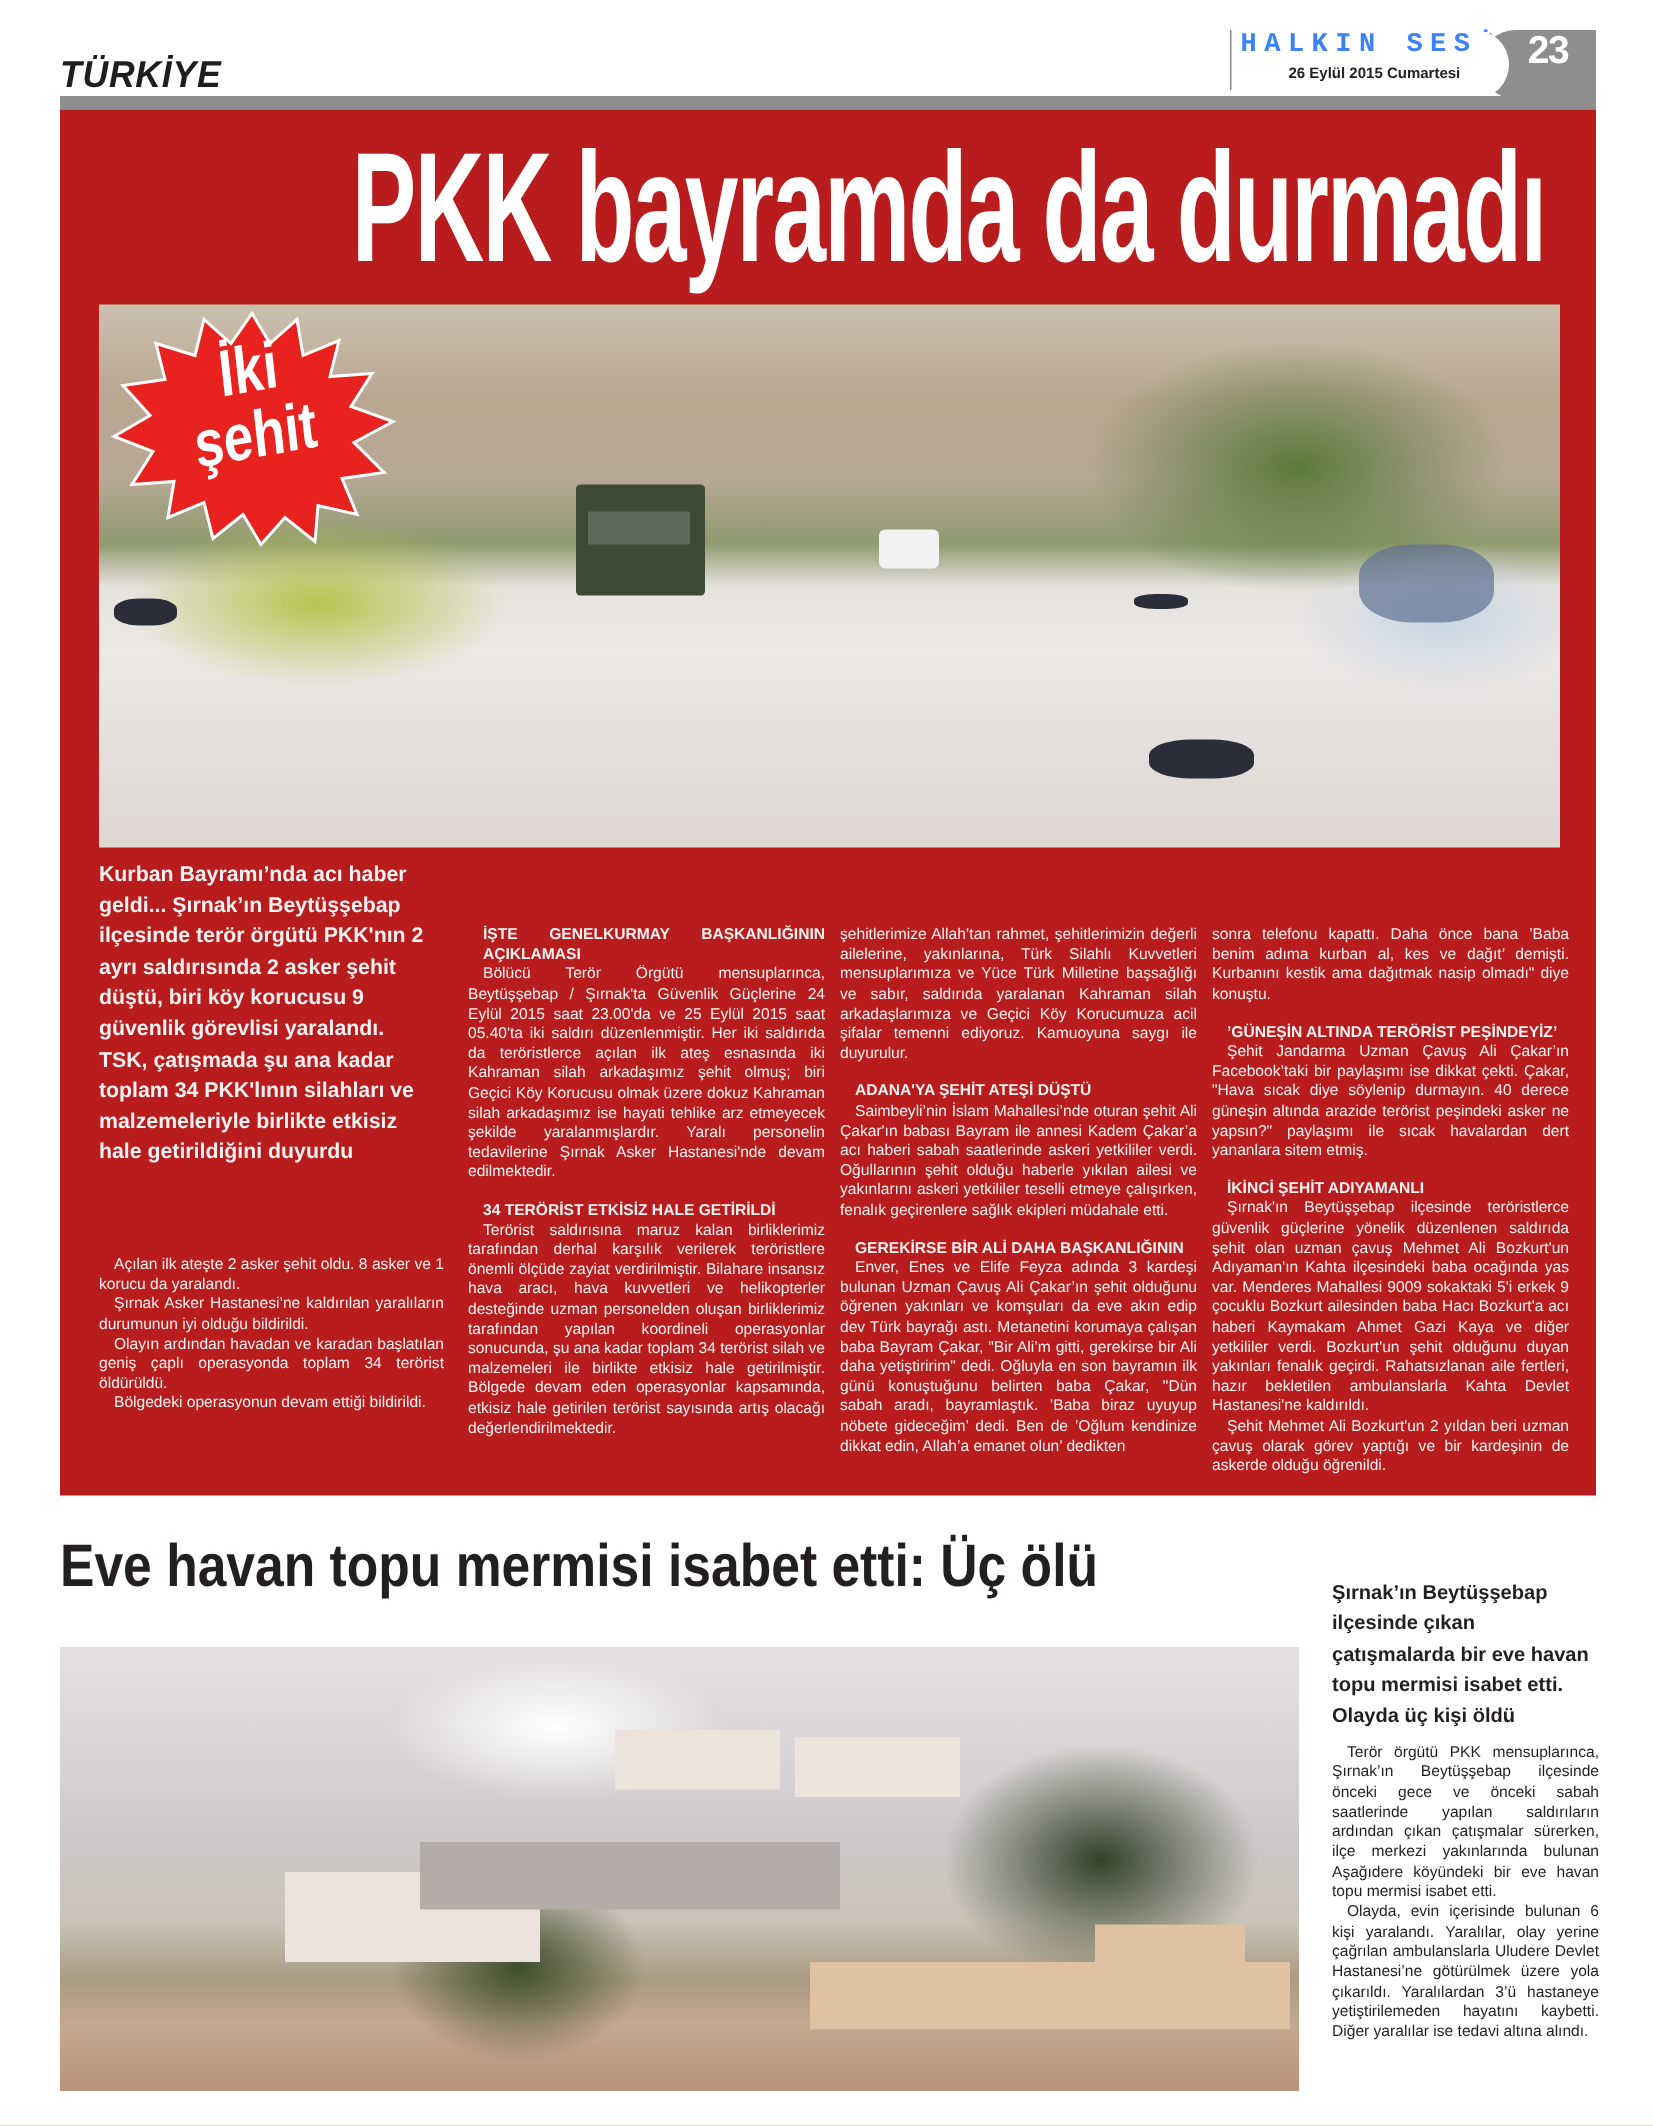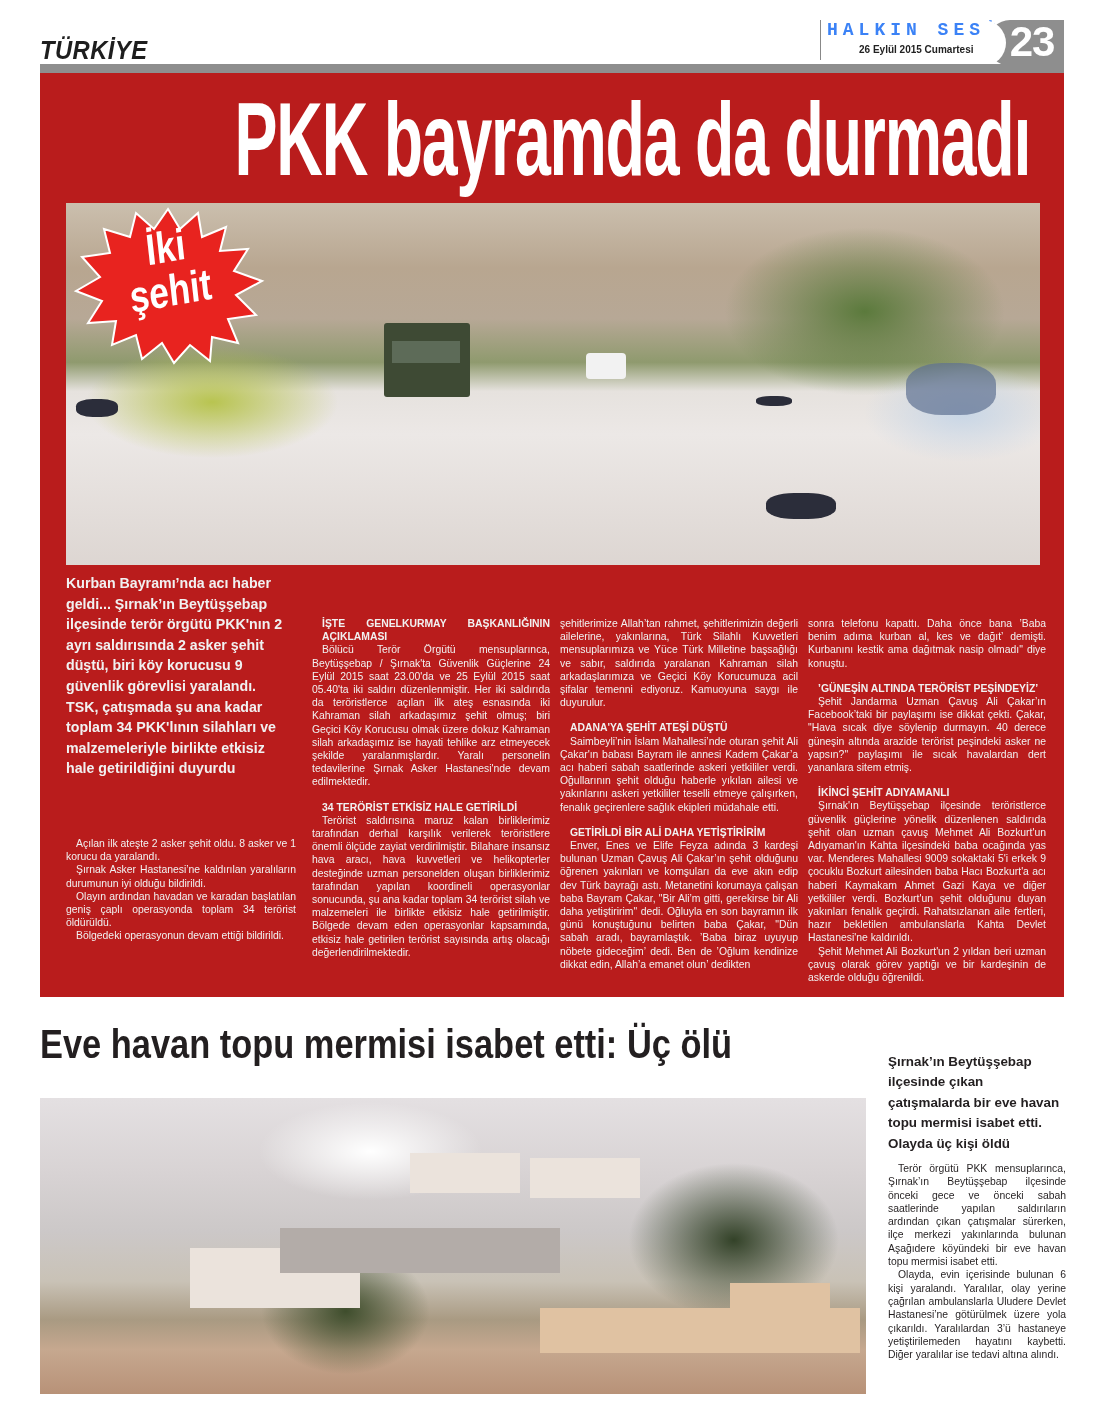--- a/index.html
+++ b/index.html
@@ -19,21 +19,21 @@
   .page-tab {
     position: absolute; left: 988px; top: 20px; width: 76px; height: 46px;
     background: #8e8e8e; border-radius: 22px 0 0 22px;
   }
   .page-tab::before {
     content: ""; position: absolute; left: -6px; top: 0; width: 24px; height: 46px;
     background: #fff; border-radius: 0 24px 24px 0;
   }
   .page-number {
     position: absolute; left: 1000px; top: 18px; width: 64px; text-align: center;
-    font-family: "Liberation Sans", sans-serif; font-weight: 700; font-size: 42px; color: #fff;
+    font-family: "Liberation Sans", sans-serif; font-weight: 700; font-size: 26px; color: #fff;
     letter-spacing: -1px;
   }
   .gray-rule { position: absolute; left: 40px; top: 64px; width: 1024px; height: 9px; background: #8e8e8e; }
 
   
   .main-block { position: absolute; left: 40px; top: 73px; width: 1024px; height: 924px; background: #b91c1c; }
   .headline {
     position: absolute; left: 0; top: 14px; width: 1024px; text-align: center;
     font-family: "Liberation Sans", sans-serif; font-weight: 700; font-size: 104px; line-height: 1;
     color: #ffffff; letter-spacing: -2px;
@@ -148,21 +148,21 @@
     <h4 class="first">İŞTE GENELKURMAY BAŞKANLIĞININ AÇIKLAMASI</h4>
     <p>Bölücü Terör Örgütü mensuplarınca, Beytüşşebap / Şırnak'ta Güvenlik Güçlerine 24 Eylül 2015 saat 23.00'da ve 25 Eylül 2015 saat 05.40'ta iki saldırı düzenlenmiştir. Her iki saldırıda da teröristlerce açılan ilk ateş esnasında iki Kahraman silah arkadaşımız şehit olmuş; biri Geçici Köy Korucusu olmak üzere dokuz Kahraman silah arkadaşımız ise hayati tehlike arz etmeyecek şekilde yaralanmışlardır. Yaralı personelin tedavilerine Şırnak Asker Hastanesi'nde devam edilmektedir.</p>
     <h4>34 TERÖRİST ETKİSİZ HALE GETİRİLDİ</h4>
     <p>Terörist saldırısına maruz kalan birliklerimiz tarafından derhal karşılık verilerek teröristlere önemli ölçüde zayiat verdirilmiştir. Bilahare insansız hava aracı, hava kuvvetleri ve helikopterler desteğinde uzman personelden oluşan birliklerimiz tarafından yapılan koordineli operasyonlar sonucunda, şu ana kadar toplam 34 terörist silah ve malzemeleri ile birlikte etkisiz hale getirilmiştir. Bölgede devam eden operasyonlar kapsamında, etkisiz hale getirilen terörist sayısında artış olacağı değerlendirilmektedir.</p>
   </div>
 
   <div class="col body-text c3">
     <p style="text-indent:0">şehitlerimize Allah’tan rahmet, şehitlerimizin değerli ailelerine, yakınlarına, Türk Silahlı Kuvvetleri mensuplarımıza ve Yüce Türk Milletine başsağlığı ve sabır, saldırıda yaralanan Kahraman silah arkadaşlarımıza ve Geçici Köy Korucumuza acil şifalar temenni ediyoruz. Kamuoyuna saygı ile duyurulur.</p>
     <h4>ADANA'YA ŞEHİT ATEŞİ DÜŞTÜ</h4>
     <p>Saimbeyli’nin İslam Mahallesi’nde oturan şehit Ali Çakar'ın babası Bayram ile annesi Kadem Çakar’a acı haberi sabah saatlerinde askeri yetkililer verdi. Oğullarının şehit olduğu haberle yıkılan ailesi ve yakınlarını askeri yetkililer teselli etmeye çalışırken, fenalık geçirenlere sağlık ekipleri müdahale etti.</p>
-    <h4>GETİRİLDİ BİR ALİ DAHA YETİŞTİRİRİM</h4>
+    <h4>GEREKİRSE BİR ALİ DAHA BAŞKANLIĞININ</h4>
     <p>Enver, Enes ve Elife Feyza adında 3 kardeşi bulunan Uzman Çavuş Ali Çakar’ın şehit olduğunu öğrenen yakınları ve komşuları da eve akın edip dev Türk bayrağı astı. Metanetini korumaya çalışan baba Bayram Çakar, "Bir Ali’m gitti, gerekirse bir Ali daha yetiştiririm" dedi. Oğluyla en son bayramın ilk günü konuştuğunu belirten baba Çakar, "Dün sabah aradı, bayramlaştık. ’Baba biraz uyuyup nöbete gideceğim’ dedi. Ben de ’Oğlum kendinize dikkat edin, Allah’a emanet olun’ dedikten</p>
   </div>
 
   <div class="col body-text c4">
     <p style="text-indent:0">sonra telefonu kapattı. Daha önce bana ’Baba benim adıma kurban al, kes ve dağıt’ demişti. Kurbanını kestik ama dağıtmak nasip olmadı" diye konuştu.</p>
     <h4>’GÜNEŞİN ALTINDA TERÖRİST PEŞİNDEYİZ’</h4>
     <p>Şehit Jandarma Uzman Çavuş Ali Çakar’ın Facebook’taki bir paylaşımı ise dikkat çekti. Çakar, "Hava sıcak diye söylenip durmayın. 40 derece güneşin altında arazide terörist peşindeki asker ne yapsın?" paylaşımı ile sıcak havalardan dert yananlara sitem etmiş.</p>
     <h4>İKİNCİ ŞEHİT ADIYAMANLI</h4>
     <p>Şırnak'ın Beytüşşebap ilçesinde teröristlerce güvenlik güçlerine yönelik düzenlenen saldırıda şehit olan uzman çavuş Mehmet Ali Bozkurt'un Adıyaman'ın Kahta ilçesindeki baba ocağında yas var. Menderes Mahallesi 9009 sokaktaki 5'i erkek 9 çocuklu Bozkurt ailesinden baba Hacı Bozkurt'a acı haberi Kaymakam Ahmet Gazi Kaya ve diğer yetkililer verdi. Bozkurt'un şehit olduğunu duyan yakınları fenalık geçirdi. Rahatsızlanan aile fertleri, hazır bekletilen ambulanslarla Kahta Devlet Hastanesi'ne kaldırıldı.</p>
     <p>Şehit Mehmet Ali Bozkurt'un 2 yıldan beri uzman çavuş olarak görev yaptığı ve bir kardeşinin de askerde olduğu öğrenildi.</p>

